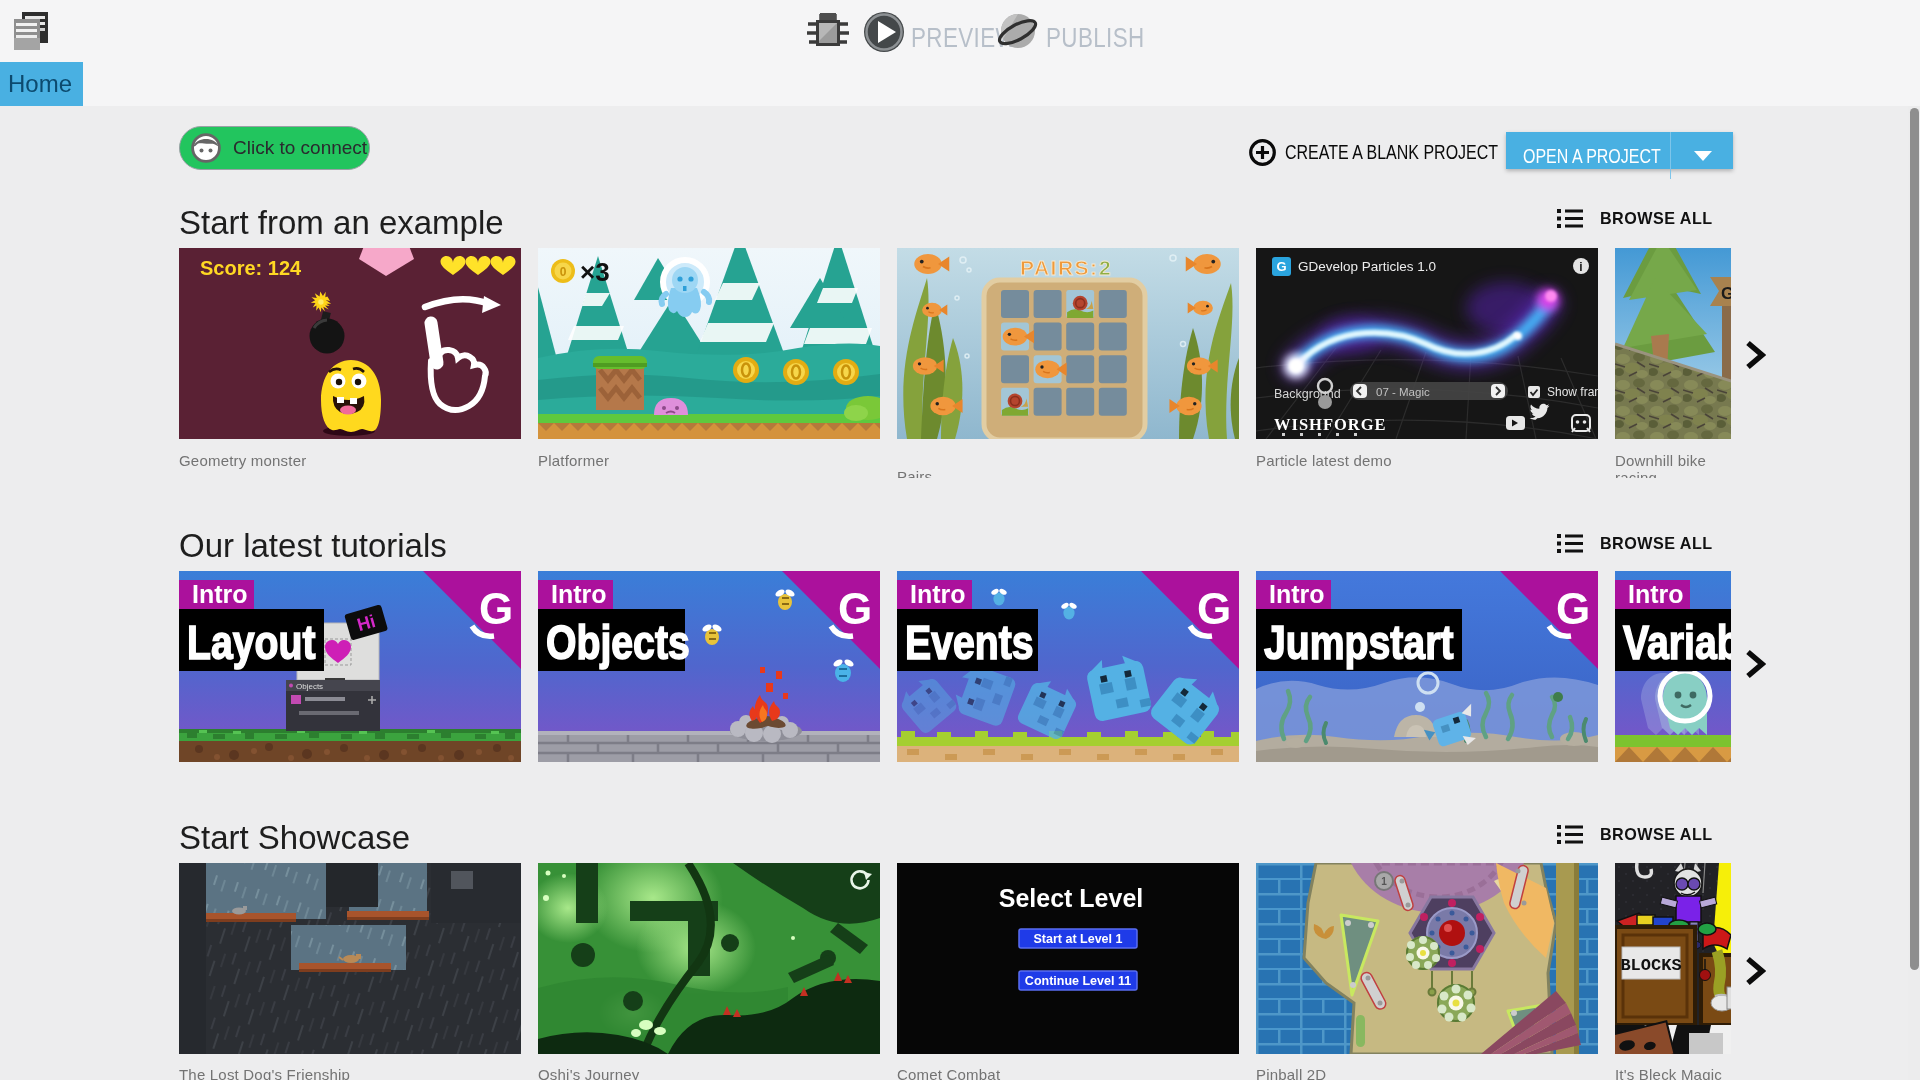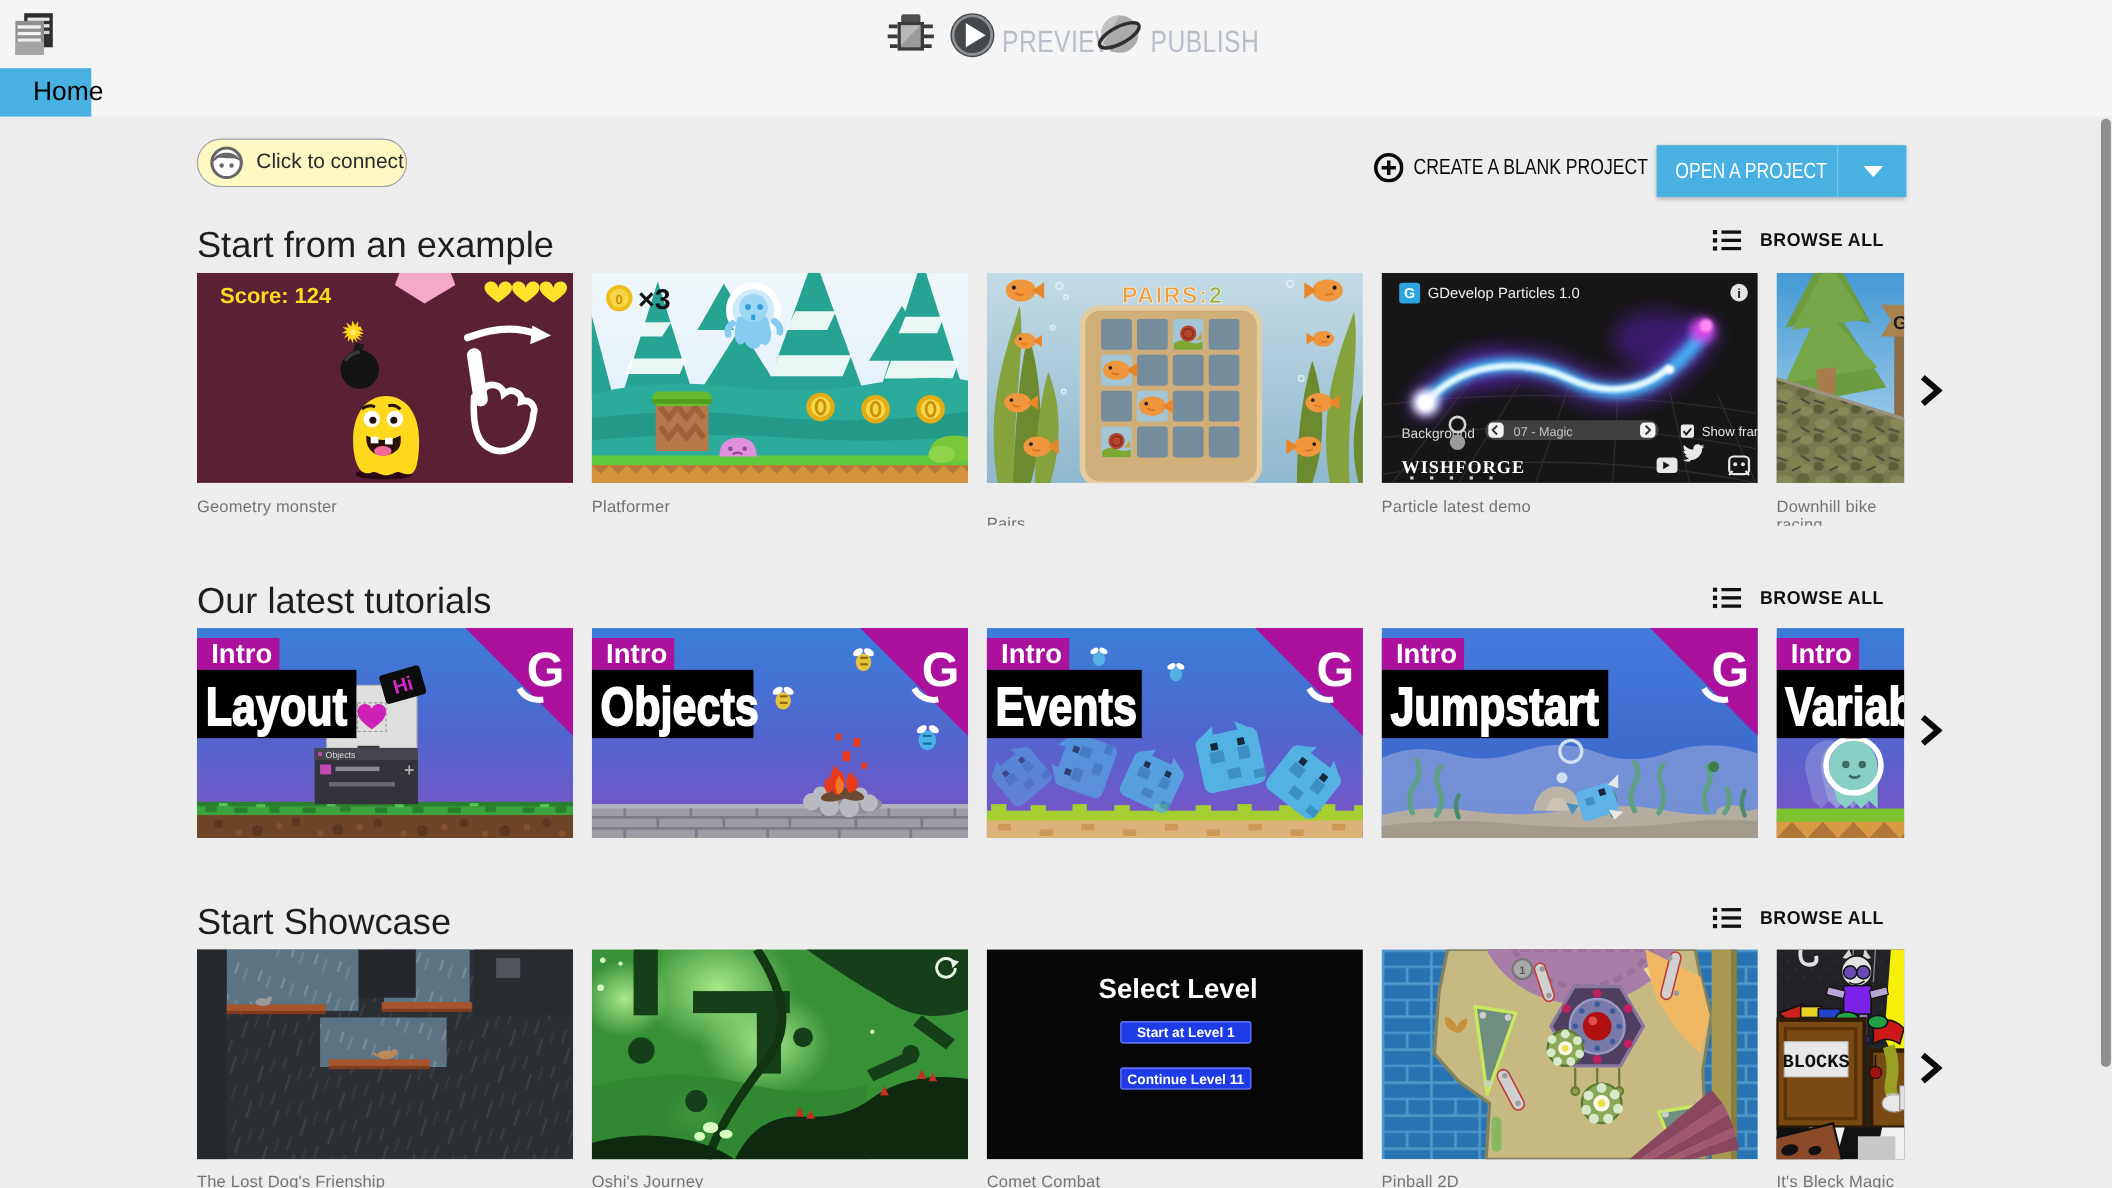--- a/index.html
+++ b/index.html
@@ -1,32 +1,32 @@
 <!DOCTYPE html>
 <html><head>
 <meta charset="utf-8">
 <style>
   * { margin:0; padding:0; box-sizing:border-box; }
   html,body { width:1920px; height:1080px; overflow:hidden; }
   body { background:#ededee; font-family:"Liberation Sans", sans-serif; position:relative; }
   .topbar { position:absolute; left:0; top:0; width:1920px; height:106px; background:#f5f5f6; }
-  .hometab { position:absolute; left:0; top:62px; width:83px; height:44px; background:#49b0e2; color:#000000; font-size:24px; line-height:44px; padding-left:30px; }
+  .hometab { position:absolute; left:0; top:62px; width:83px; height:44px; background:#49b0e2; color:#0c4a6e; font-size:24px; line-height:44px; padding-left:8px; }
   .condense { display:inline-block; transform:scaleX(0.8); transform-origin:0 50%; white-space:nowrap; }
   .toplabel { position:absolute; font-size:28px; color:#b7bfc9; letter-spacing:0.5px; }
   .sectitle { position:absolute; left:179px; font-size:33px; color:#1e1e1e; }
   .sectitle span { display:inline-block; white-space:nowrap;text-align:center; }
   .browse { position:absolute; color:#111; font-size:17px; display:flex; align-items:flex-start; gap:11px; }
   .browse b { font-weight:bold; display:inline-block; transform:scaleX(0.95); transform-origin:100% 50%; letter-spacing:0.5px; white-space:nowrap;}
   .row { position:absolute; left:179px; width:1552px; height:191px; overflow:hidden; }
   .card { position:absolute; top:0; width:342px; height:191px; }
   .cap { position:absolute; font-size:15px; color:#737373; letter-spacing:0.2px; }
   .chev { position:absolute; }
   .createbtn { position:absolute; left:1249px; top:139px; display:flex; align-items:center; }
-  .openbtn { position:absolute; left:1506px; top:132px; width:227px; height:47px; background:#49b0e2; box-shadow:0 2px 4px rgba(0,0,0,0.25); }
-  .connect { position:absolute; left:179px; top:126px; width:191px; height:44px; border:1px solid #9aa0a5; border-radius:22px; background:#fef9c3; display:flex; align-items:center; }
+  .openbtn { position:absolute; left:1506px; top:132px; width:227px; height:37px; background:#49b0e2; box-shadow:0 2px 4px rgba(0,0,0,0.25); }
+  .connect { position:absolute; left:179px; top:126px; width:191px; height:44px; border:1px solid #9aa0a5; border-radius:22px; background:#22c55e; display:flex; align-items:center; }
 </style>
 </head>
 <body>
 <div class="topbar"></div>
 
 <svg style="position:absolute;left:12px;top:11px" width="38" height="40" viewBox="0 0 38 40">
   <rect x="10" y="1" width="26" height="31" fill="#2e2e2e"></rect>
   <rect x="13" y="5" width="20" height="3" fill="#e8e8e8"></rect>
   <rect x="13" y="11" width="20" height="3" fill="#e8e8e8"></rect>
   <rect x="13" y="17" width="20" height="3" fill="#d0d0d0"></rect>

